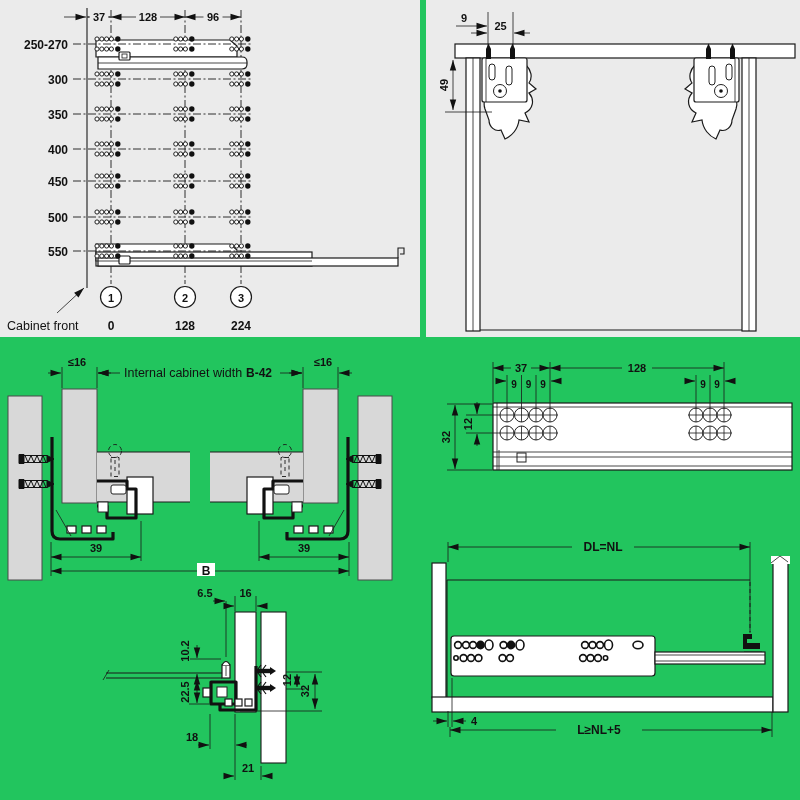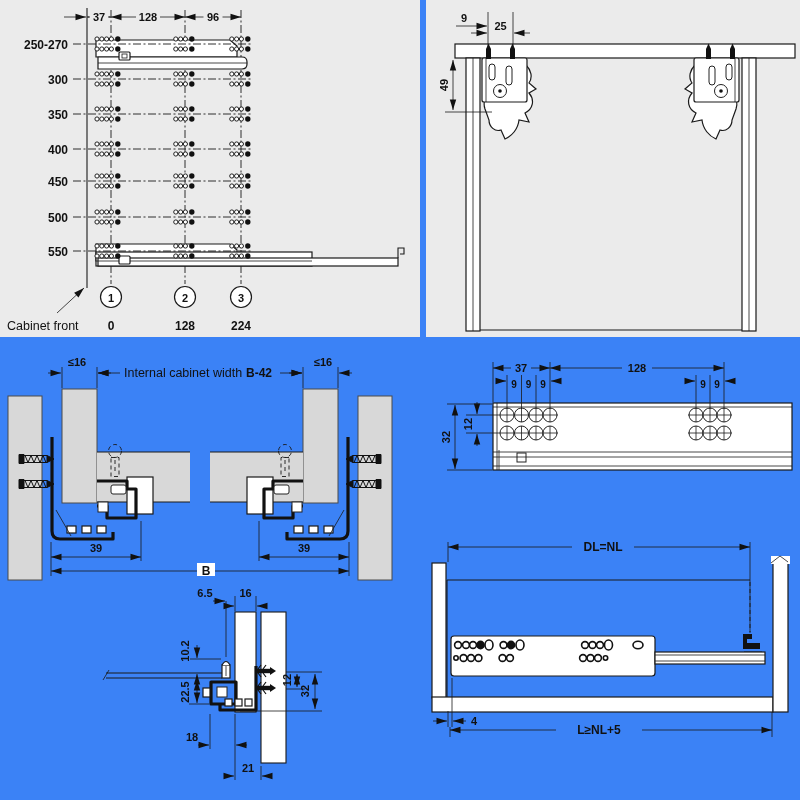--- a/index.html
+++ b/index.html
@@ -1,16 +1,16 @@
 <!DOCTYPE html>
 <html><head>
 <meta charset="utf-8">
 <style>
   html,body{margin:0;padding:0;background:#fff;}
-  #stage{position:relative;width:800px;height:800px;background:#3b82f6;overflow:hidden;}
+  #stage{position:relative;width:800px;height:800px;background:#22c55e;overflow:hidden;}
   svg{position:absolute;display:block;}
   text{font-family:"Liberation Sans","DejaVu Sans",sans-serif;fill:#111;}
   .d{font-size:11px;font-weight:bold;}
   .d10{font-size:10px;font-weight:bold;}
   .d12{font-size:12px;font-weight:bold;}
   .r12{font-size:12.5px;font-weight:normal;}
   .am{text-anchor:middle;}
   .ae{text-anchor:end;}
   .ln{stroke:#1a1a1a;stroke-width:1.1;fill:none;}
   .tn{stroke:#1a1a1a;stroke-width:0.8;fill:none;}

